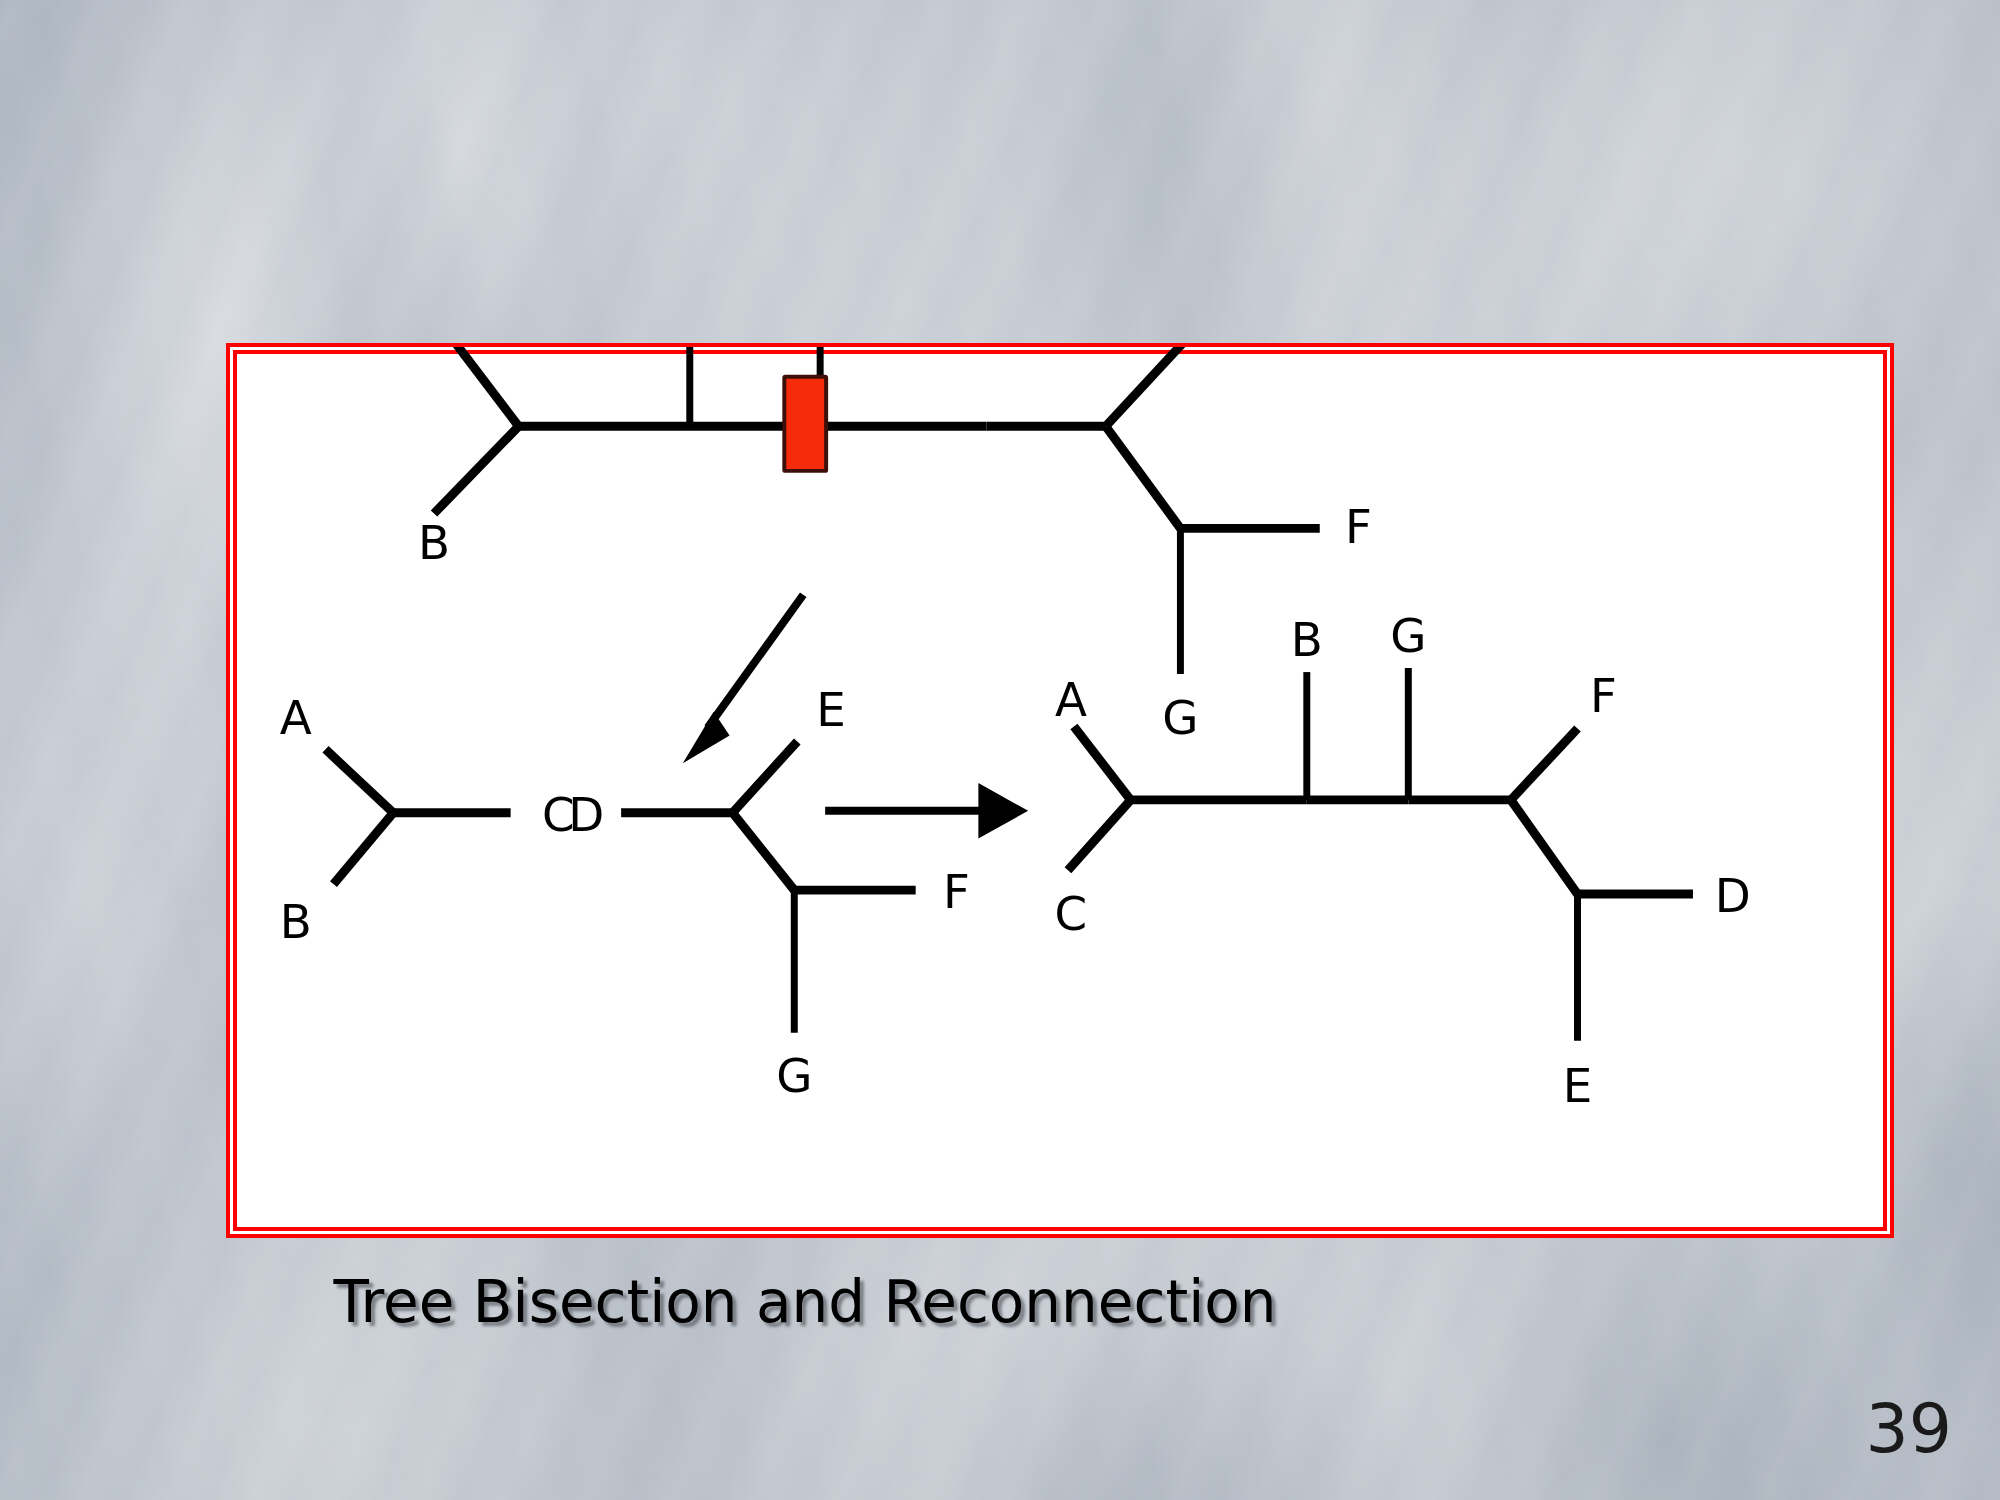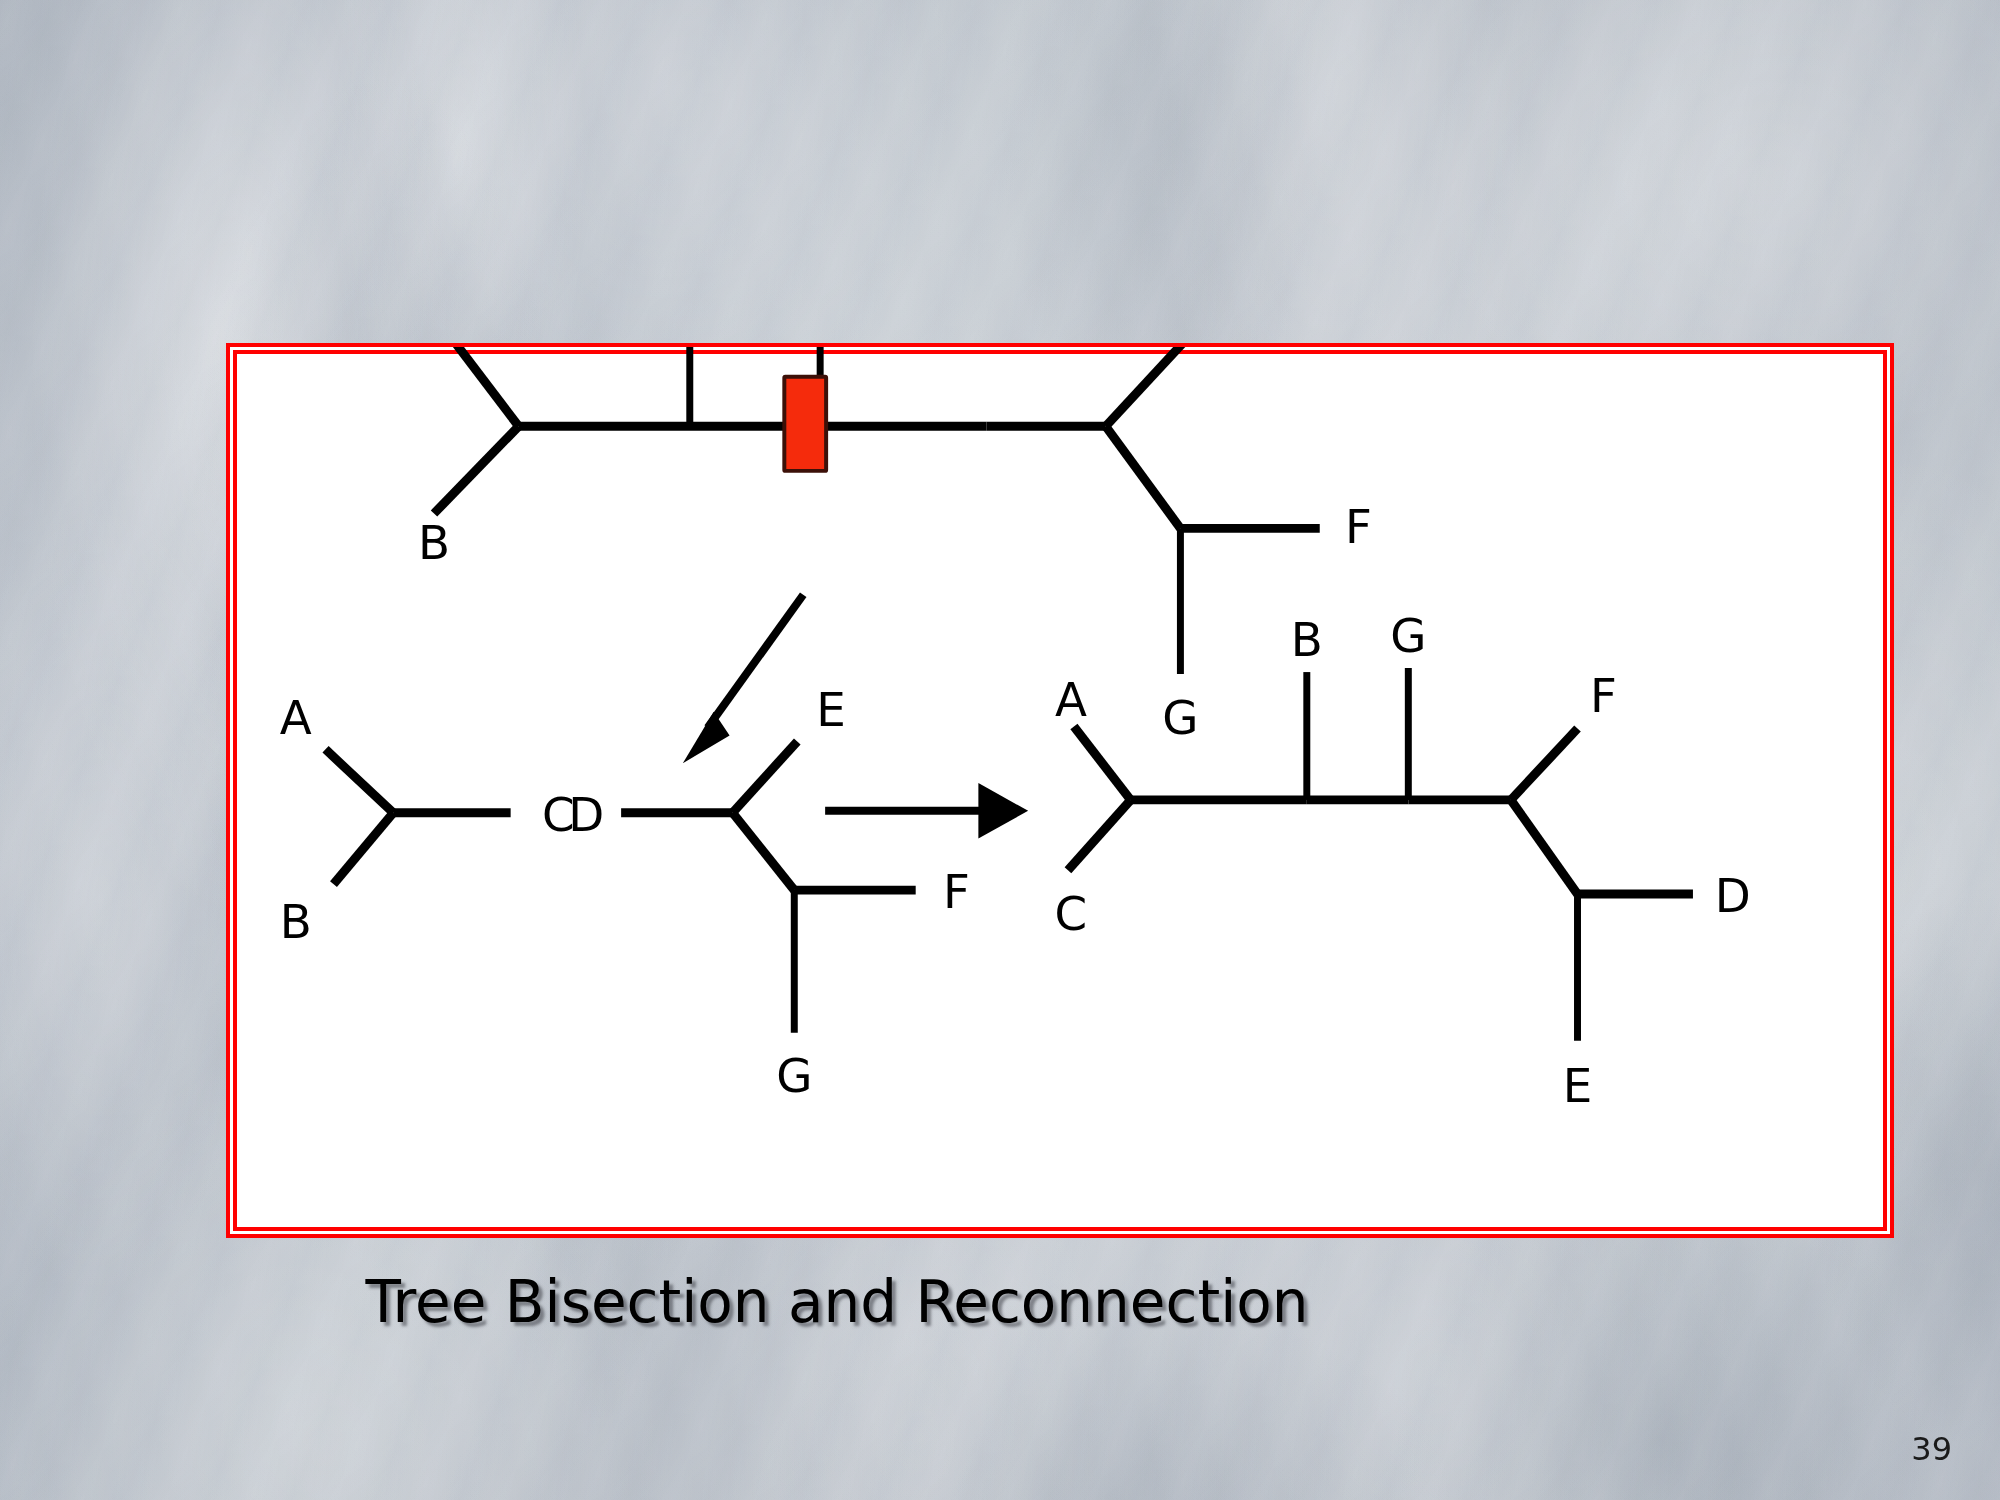--- a/index.html
+++ b/index.html
@@ -146,29 +146,28 @@
   #caption {
     position: absolute;
     left: 0;
     top: 1268px;
     width: 1610px;
     text-align: center;
     font-size: 58px;
     color: #000000;
     text-shadow: 4px 4px 3px rgba(60,62,70,0.55);
     white-space: nowrap;
-    padding-left: 32px;
   }
 
   
   #page-number {
     position: absolute;
     right: 48px;
     bottom: 32px;
-    font-size: 32px;
+    font-size: 68px;
     color: #1a1a1a;
   }
 </style>
 </head>
 <body>
 
 <div id="slide">
 
   <div class="bg-layer bg-base"></div>
   <div class="bg-layer bg-folds"></div>

